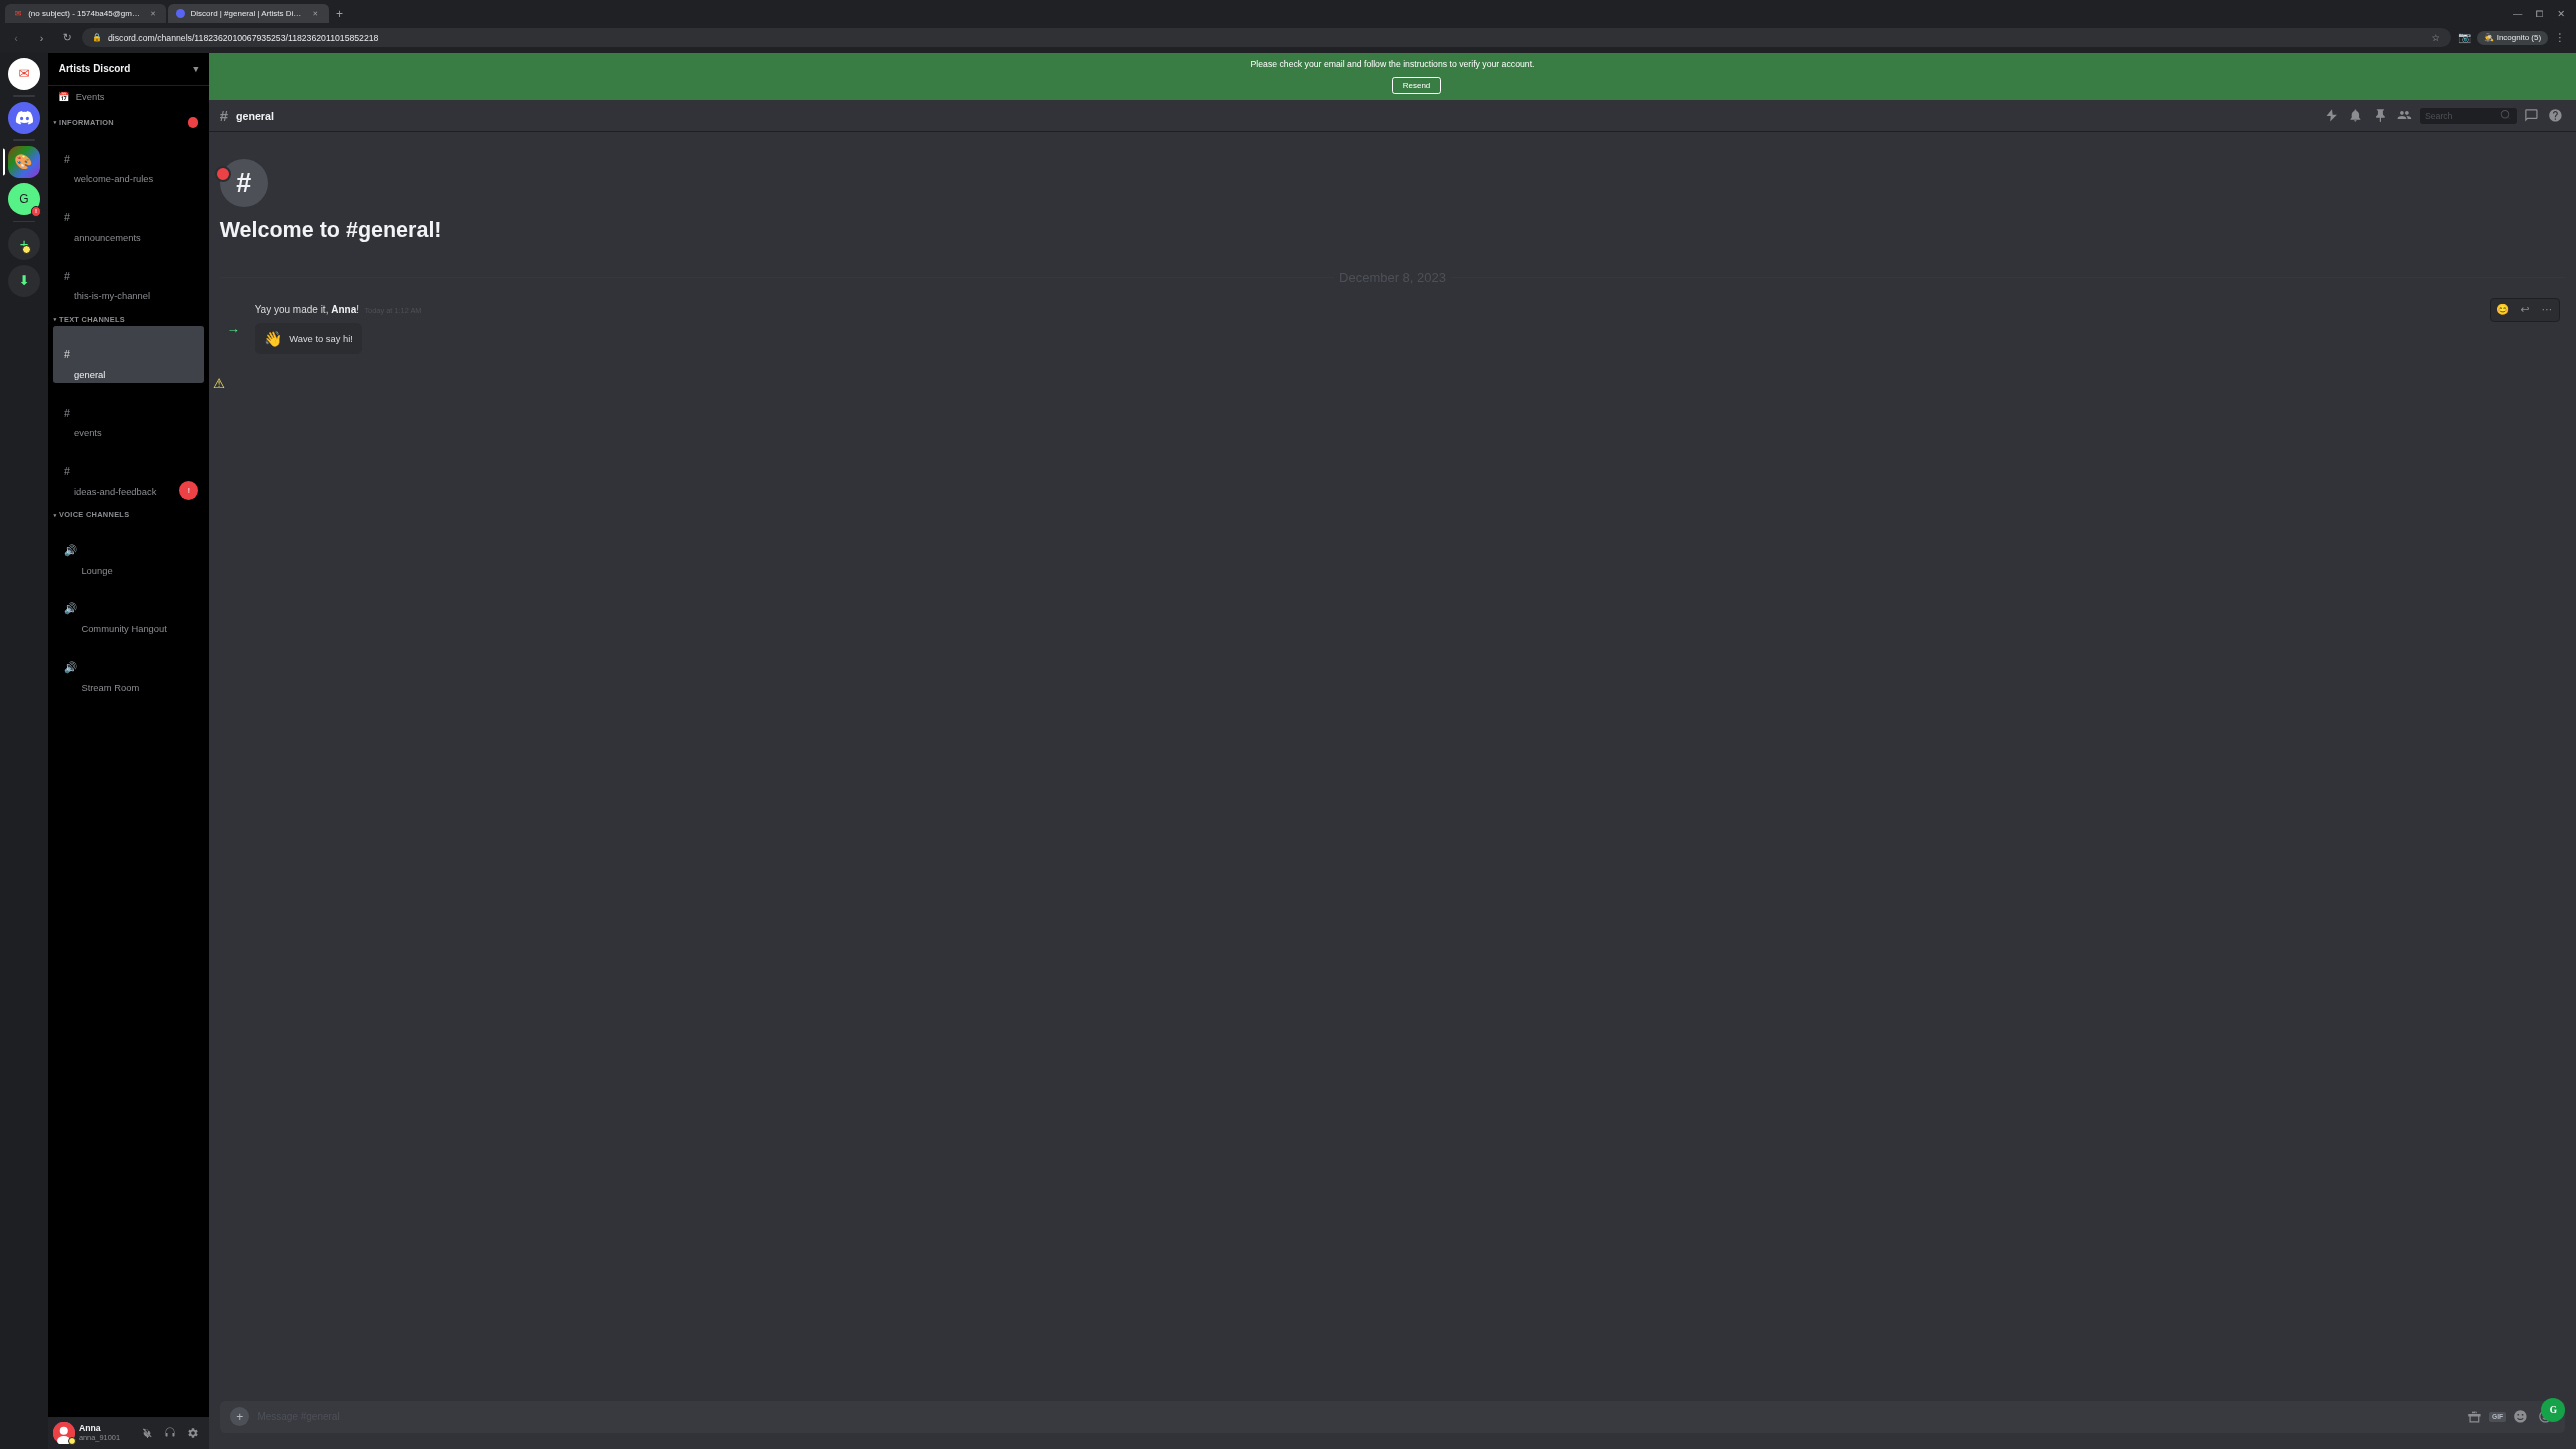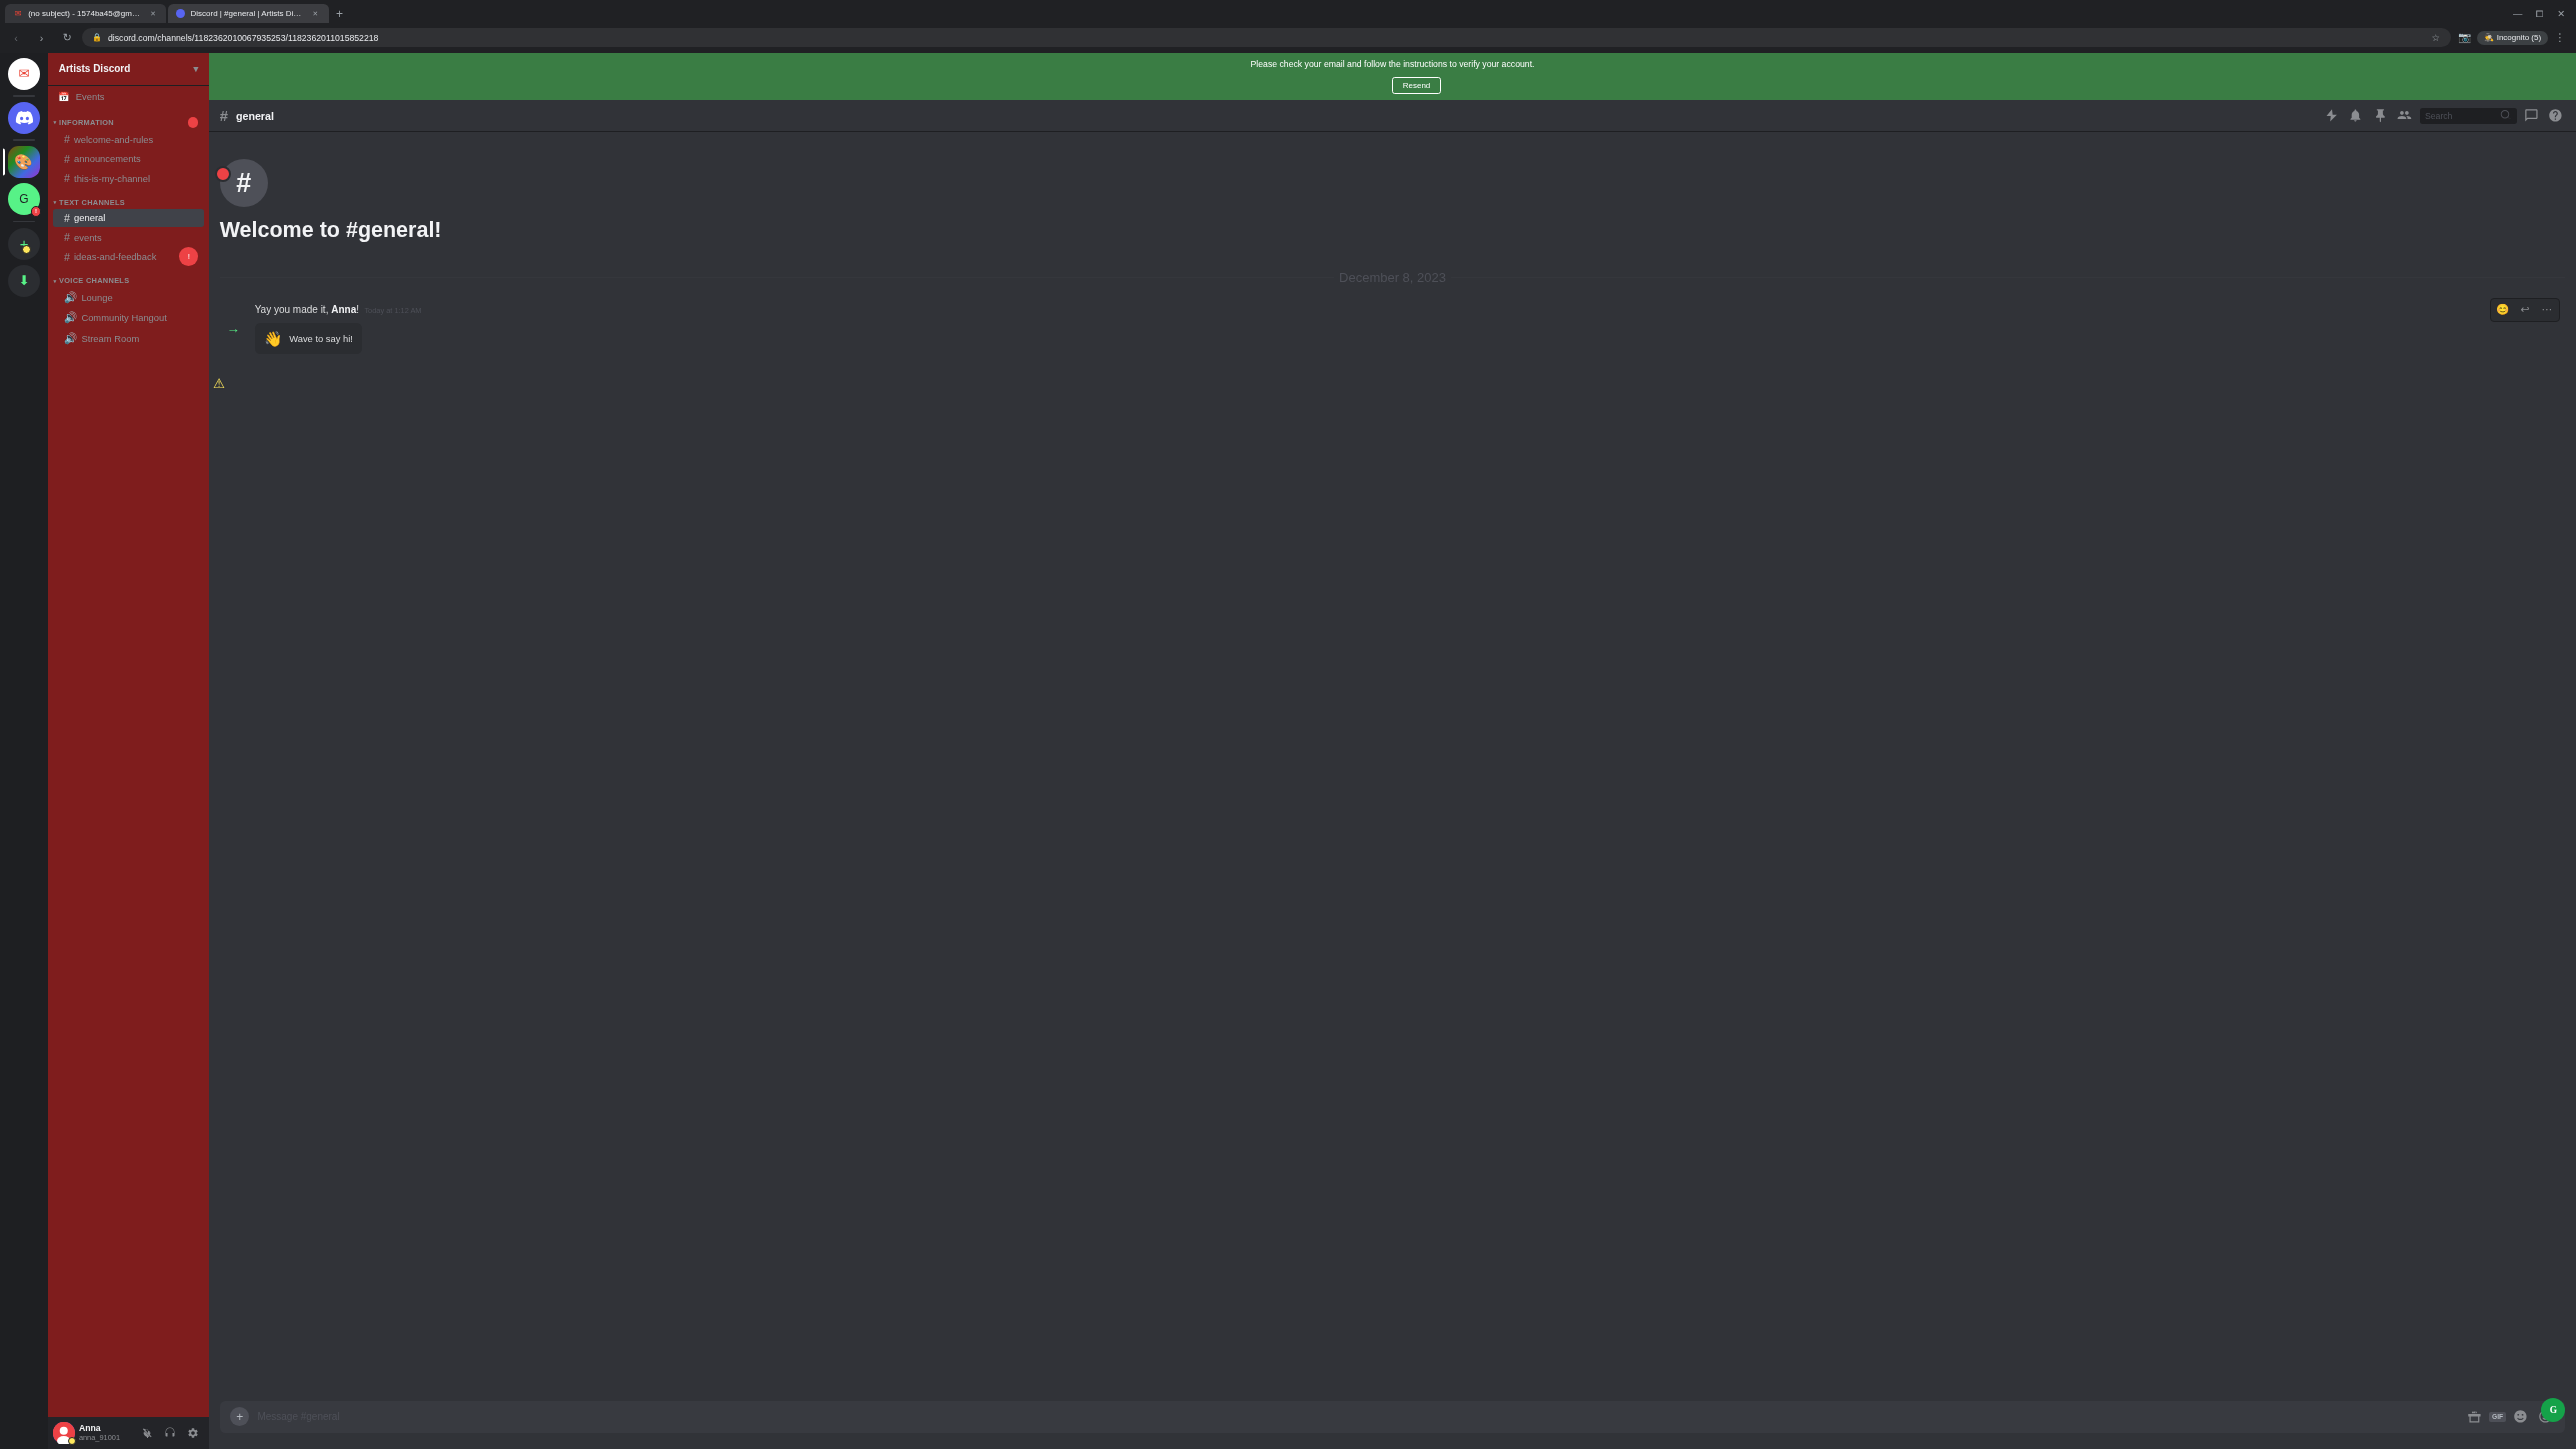--- a/index.html
+++ b/index.html
@@ -220,21 +220,21 @@
       transform: translateY(-50%);
       width: 2.7px;
       height: 27px;
       background: white;
       border-radius: 0 2.7px 2.7px 0;
     }
 
     
     .channel-sidebar {
       width: 161px;
-      background: #7f1d1d;
+      background: #000000;
       display: flex;
       flex-direction: column;
       flex-shrink: 0;
     }
     .server-header {
       padding: 10.7px;
       display: flex;
       align-items: center;
       justify-content: space-between;
       border-bottom: 0.7px solid #1e1f22;
@@ -278,21 +278,21 @@
       padding: 3.4px 5.4px 3.4px 10.7px;
       border-radius: 2.7px;
       margin: 0.7px 5.4px;
       color: #8b8d91;
       cursor: pointer;
       font-size: 9.4px;
     }
     .channel-item.active { background: #404249; color: #f2f3f5; }
     .channel-icon { color: #8b8d91; font-size: 10.7px; flex-shrink: 0; }
     .channel-item.active .channel-icon { color: #dcddde; }
-    .channel-name { flex: 1; overflow: hidden; text-overflow: ellipsis; white-space: nowrap; }
+    .channel-name { flex: 1; overflow: hidden; text-overflow: ellipsis; white-space: nowrap; margin-top: 40px; }
     .channel-add-btn { color: #8b8d91; font-size: 9.4px; opacity: 0; }
 
     
     .events-item {
       display: flex;
       align-items: center;
       gap: 5.4px;
       padding: 5.4px 10.7px;
       color: #8b8d91;
       cursor: pointer;

